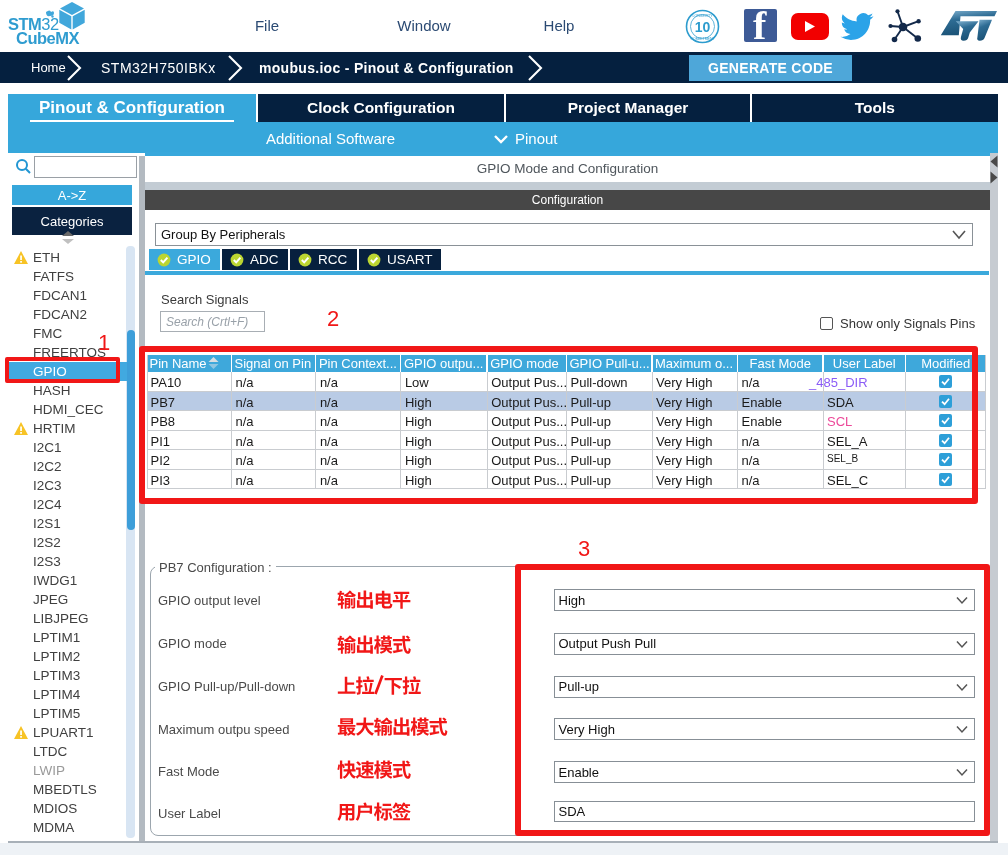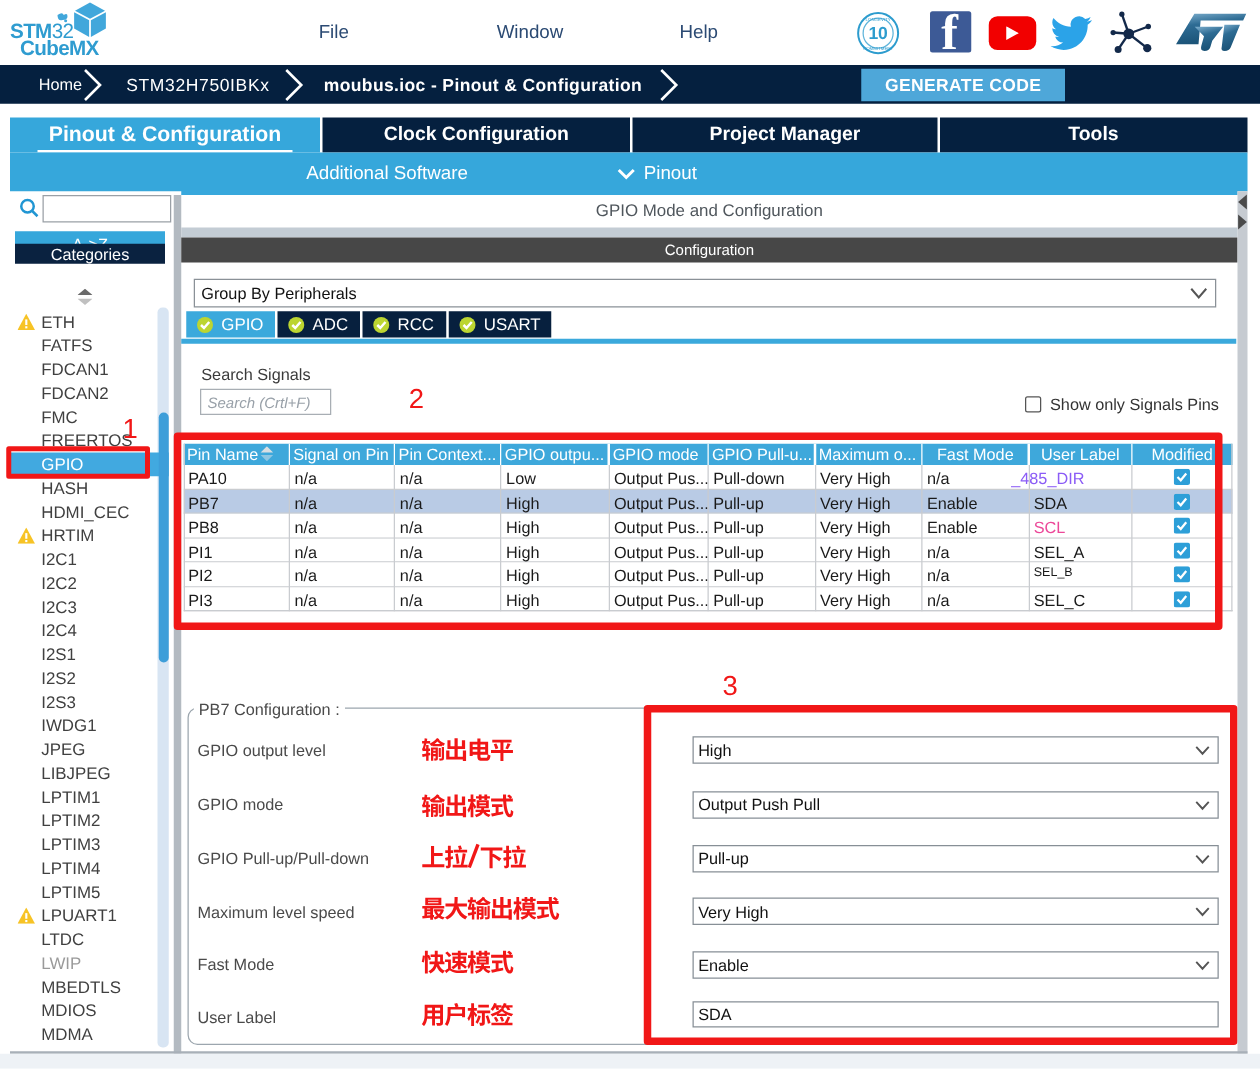--- a/index.html
+++ b/index.html
@@ -85,32 +85,32 @@
 <svg class="a" style="left:526px;top:55px" width="18" height="26" viewBox="0 0 18 26">
     <polyline points="3,1 15,13.0 3,25" fill="none" stroke="#fff" stroke-width="2.1"></polyline>
   </svg>
 <div class="a ctr w" style="left:689px;top:55px;width:163px;height:26px;background:#4ea7d9;font-size:14px;font-weight:bold;letter-spacing:0.3px">GENERATE CODE</div>
 <div class="a ctr w" style="left:8px;top:94px;width:248px;height:28px;background:#36a7db;font-size:17px;font-weight:bold">Pinout &amp; Configuration</div>
 <div class="a ctr w" style="left:258px;top:94px;width:246px;height:28px;background:#05203f;font-size:15.5px;font-weight:bold">Clock Configuration</div>
 <div class="a ctr w" style="left:506px;top:94px;width:244px;height:28px;background:#05203f;font-size:15.5px;font-weight:bold">Project Manager</div>
 <div class="a ctr w" style="left:752px;top:94px;width:245.5px;height:28px;background:#05203f;font-size:15.5px;font-weight:bold">Tools</div>
 <div class="a" style="left:30px;top:119.5px;width:204px;height:2px;background:#fff"></div>
 <div class="a blue" style="left:8px;top:122px;width:989.5px;height:31px"></div>
-<div class="a w" style="left:245px;top:130px;width:171px;text-align:left;font-size:15px">Additional Software</div>
+<div class="a w" style="left:245px;top:130px;width:171px;text-align:center;font-size:15px">Additional Software</div>
 <svg class="a" style="left:493px;top:134px" width="16" height="10" viewBox="0 0 16 10">
 <polyline points="2,2 8,8 14,2" fill="none" stroke="#fff" stroke-width="2.4"></polyline>
   </svg>
 <div class="a w" style="left:515px;top:130px;font-size:15px">Pinout</div>
 <svg class="a" style="left:15px;top:158px" width="17" height="17" viewBox="0 0 17 17">
 <circle cx="7" cy="7" r="5" fill="none" stroke="#2196d3" stroke-width="2"></circle>
 <line x1="10.8" y1="10.8" x2="15" y2="15" stroke="#2196d3" stroke-width="2"></line>
   </svg>
 <div class="a" style="left:34px;top:156px;width:103px;height:22px;border:1px solid #9aa0a6;background:#fff"></div>
 <div class="a ctr w blue" style="left:12px;top:185px;width:120px;height:20px;font-size:13px">A-&gt;Z</div>
-<div class="a ctr w" style="left:12px;top:195px;width:120px;height:16px;background:#0a2240;font-size:13px">Categories</div>
+<div class="a ctr w" style="left:12px;top:207px;width:120px;height:28px;background:#0a2240;font-size:13px">Categories</div>
 <svg class="a" style="left:62px;top:231px" width="12" height="13" viewBox="0 0 12 13">
 <polygon points="6,0 12,5 0,5" fill="#6a6a6a"></polygon>
     <polygon points="0,8 12,8 6,13" fill="#c0c0c0"></polygon>
   </svg>
 <div class="a" style="left:126px;top:246px;width:9px;height:592px;background:#d8e5f3;border-radius:4px"></div>
 <div class="a" style="left:33px;top:250.0px;font-size:13.5px;color:#404040">ETH</div>
 <svg class="a" style="left:14px;top:250.5px" width="14" height="13" viewBox="0 0 14 13">
 <polygon points="7,0 14,13 0,13" fill="#f7c325"></polygon>
     <rect x="6.2" y="4.5" width="1.7" height="4.5" fill="#fff"></rect>
 <rect x="6.2" y="10" width="1.7" height="1.7" fill="#fff"></rect>
@@ -307,21 +307,21 @@
 <div class="a" style="left:737.0px;top:372px;width:1px;height:117px;background:#c9ccd0"></div>
 <div class="a" style="left:822.5px;top:372px;width:1px;height:117px;background:#c9ccd0"></div>
 <div class="a" style="left:905.0px;top:372px;width:1px;height:117px;background:#c9ccd0"></div>
 <div class="a" style="left:146.5px;top:354.5px;width:839.5px;height:134.5px;border:1px solid #c9ccd0;border-top:none;pointer-events:none"></div>
 <div class="a" style="left:139px;top:346px;width:839px;height:158px;border:6px solid #f11717;border-radius:3px"></div>
 <div class="a" style="left:150px;top:566px;width:837px;height:270px;border:1.3px solid #9ca6ae;border-radius:8px"></div>
 <div class="a" style="left:155px;top:560px;background:#fff;padding:0 4px;font-size:13px;color:#4a4a4a">PB7 Configuration :</div>
 <div class="a" style="left:158px;top:593px;font-size:13px;color:#4a4a4a">GPIO output level</div>
 <div class="a" style="left:158px;top:636px;font-size:13px;color:#4a4a4a">GPIO mode</div>
 <div class="a" style="left:158px;top:679px;font-size:13px;color:#4a4a4a">GPIO Pull-up/Pull-down</div>
-<div class="a" style="left:158px;top:721.5px;font-size:13px;color:#4a4a4a">Maximum level speed</div>
+<div class="a" style="left:158px;top:721.5px;font-size:13px;color:#4a4a4a">Maximum outpu speed</div>
 <div class="a" style="left:158px;top:763.5px;font-size:13px;color:#4a4a4a">Fast Mode</div>
 <div class="a" style="left:158px;top:806px;font-size:13px;color:#4a4a4a">User Label</div>
 <svg style="position:absolute;left:336.5px;top:587.5px" width="74" height="24" viewBox="0 0 74 24">
     <path transform="translate(0.0,19.0) scale(0.0193,-0.0193)" d="M723 444V77H811V444ZM851 482V29C851 18 847 15 834 14C821 14 778 14 734 15C747 -12 759 -52 763 -79C826 -79 872 -76 903 -62C935 -47 942 -19 942 29V482ZM656 857C593 765 480 685 370 633V739H236C242 771 247 802 251 833L142 848C140 812 135 775 130 739H35V631H111C97 561 82 505 75 483C60 438 48 408 29 402C41 376 58 327 63 307C71 316 107 322 137 322H202V215C138 203 79 192 32 185L56 74L202 107V-87H303V130L377 148L368 247L303 234V322H366V430H303V568H202V430H151C172 490 194 559 212 631H366L336 618C365 593 396 555 412 527L462 554V518H864V560L918 531C931 562 962 598 989 624C893 662 806 710 732 784L753 813ZM552 612C593 642 633 676 669 713C706 674 744 641 784 612ZM595 380V329H498V380ZM404 471V-86H498V108H595V21C595 12 592 9 584 9C575 9 549 9 523 10C536 -16 547 -57 549 -84C596 -84 630 -82 657 -67C683 -51 689 -23 689 20V471ZM498 244H595V193H498Z" fill="#f11717"></path>
     <path transform="translate(18.3,19.0) scale(0.0193,-0.0193)" d="M85 347V-35H776V-89H910V347H776V85H563V400H870V765H736V516H563V849H430V516H264V764H137V400H430V85H220V347Z" fill="#f11717"></path>
     <path transform="translate(36.6,19.0) scale(0.0193,-0.0193)" d="M429 381V288H235V381ZM558 381H754V288H558ZM429 491H235V588H429ZM558 491V588H754V491ZM111 705V112H235V170H429V117C429 -37 468 -78 606 -78C637 -78 765 -78 798 -78C920 -78 957 -20 974 138C945 144 906 160 876 176V705H558V844H429V705ZM854 170C846 69 834 43 785 43C759 43 647 43 620 43C565 43 558 52 558 116V170Z" fill="#f11717"></path>
     <path transform="translate(54.9,19.0) scale(0.0193,-0.0193)" d="M159 604C192 537 223 449 233 395L350 432C338 488 303 572 269 637ZM729 640C710 574 674 486 642 428L747 397C781 449 822 530 858 607ZM46 364V243H437V-89H562V243H957V364H562V669H899V788H99V669H437V364Z" fill="#f11717"></path>
   </svg>
 <svg style="position:absolute;left:336.5px;top:632.5px" width="74" height="24" viewBox="0 0 74 24">
     <path transform="translate(0.0,19.0) scale(0.0193,-0.0193)" d="M723 444V77H811V444ZM851 482V29C851 18 847 15 834 14C821 14 778 14 734 15C747 -12 759 -52 763 -79C826 -79 872 -76 903 -62C935 -47 942 -19 942 29V482ZM656 857C593 765 480 685 370 633V739H236C242 771 247 802 251 833L142 848C140 812 135 775 130 739H35V631H111C97 561 82 505 75 483C60 438 48 408 29 402C41 376 58 327 63 307C71 316 107 322 137 322H202V215C138 203 79 192 32 185L56 74L202 107V-87H303V130L377 148L368 247L303 234V322H366V430H303V568H202V430H151C172 490 194 559 212 631H366L336 618C365 593 396 555 412 527L462 554V518H864V560L918 531C931 562 962 598 989 624C893 662 806 710 732 784L753 813ZM552 612C593 642 633 676 669 713C706 674 744 641 784 612ZM595 380V329H498V380ZM404 471V-86H498V108H595V21C595 12 592 9 584 9C575 9 549 9 523 10C536 -16 547 -57 549 -84C596 -84 630 -82 657 -67C683 -51 689 -23 689 20V471ZM498 244H595V193H498Z" fill="#f11717"></path>

